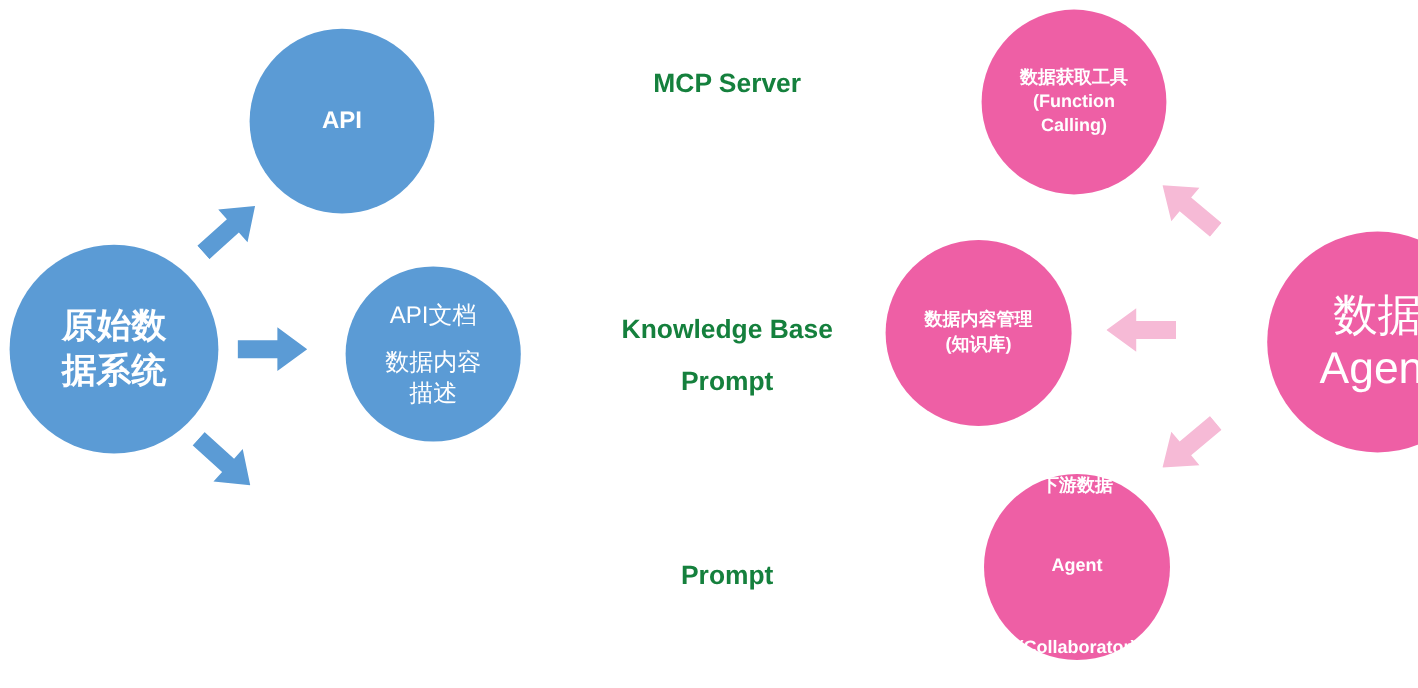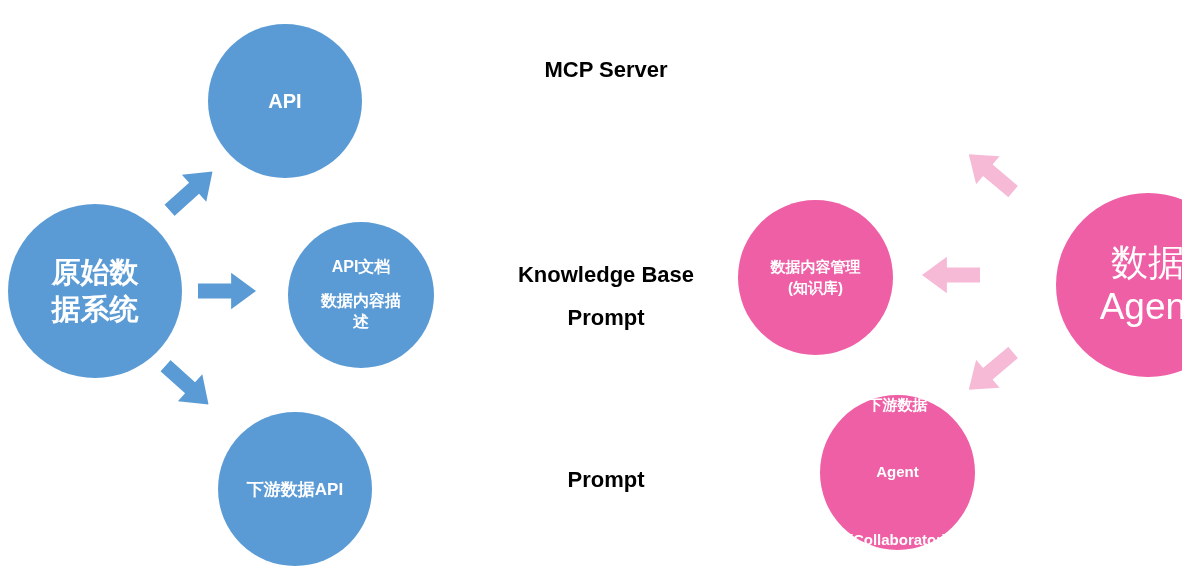--- a/index.html
+++ b/index.html
@@ -29,42 +29,42 @@
   .circle.blue { background: #5b9bd5; }
   .circle.pink { background: #ee5fa5; }
 
   .c-source { left: 8px;   top: 204px; width: 174px; height: 174px; }
   .c-source .txt { font-size: 29px; font-weight: bold; line-height: 1.28; width: 104px; }
 
   .c-api { left: 208px; top: 24px; width: 154px; height: 154px; }
   .c-api .txt { font-size: 20px; font-weight: bold; }
 
   .c-doc { left: 288px; top: 222px; width: 146px; height: 146px; }
-  .c-doc .txt { font-size: 16px; font-weight: bold; line-height: 1.3; }
+  .c-doc .txt { font-size: 20px; font-weight: normal; line-height: 1.3; }
   .c-doc .txt2 { margin-top: 13px; width: 88px; }
 
   .c-downstream { left: 218px; top: 412px; width: 154px; height: 154px; }
   .c-downstream .txt { font-size: 17px; font-weight: bold; }
 
   .c-tool { left: 818px; top: 8px; width: 154px; height: 154px; }
   .c-kb   { left: 738px; top: 200px; width: 155px; height: 155px; }
   .c-collab { left: 820px; top: 395px; width: 155px; height: 155px; justify-content: space-between; }
   .c-tool .txt, .c-kb .txt, .c-collab .txt {
     font-size: 15px; font-weight: bold; line-height: 1.35;
   }
 
   .c-agent { left: 1056px; top: 193px; width: 184px; height: 184px; }
   .c-agent .txt { font-size: 37px; font-weight: normal; line-height: 1.18; }
 
   .label {
     position: absolute;
     left: 495px;
     width: 222px;
     text-align: center;
-    color: #000000;
+    color: #15803d;
     font-weight: bold;
     font-size: 22px;
   }
   .label-mcp { top: 57px; }
   .label-kb  { top: 253px; line-height: 43px; }
   .label-ma  { top: 458px; line-height: 44px; }
 
   .arrow {
     position: absolute;
     width: 58px;
@@ -93,23 +93,20 @@
 
   <div class="circle blue c-api">
     <div class="txt">API</div>
   </div>
 
   <div class="circle blue c-doc">
     <div class="txt">API文档</div>
     <div class="txt txt2">数据内容描述</div>
   </div>
 
-  <div class="circle blue c-downstream">
-    <div class="txt">下游数据API</div>
-  </div>
 
   <div class="arrow blue a-src-api">
     <svg viewBox="0 0 70 50">
         <path d="M0,16 H40 V3 L70,25 L40,47 V34 H0 Z"></path>
       </svg>
   </div>
   <div class="arrow blue a-src-doc">
     <svg viewBox="0 0 70 50">
         <path d="M0,16 H40 V3 L70,25 L40,47 V34 H0 Z"></path>
       </svg>
@@ -124,20 +121,25 @@
 
   <div class="label label-kb">
     <div>Knowledge Base</div>
     <div>Prompt</div>
   </div>
 
   <div class="label label-ma">
     <div>Prompt</div>
   </div>
 
+  <div class="circle pink c-tool">
+    <div class="txt">数据获取工具</div>
+    <div class="txt">(Function</div>
+    <div class="txt">Calling)</div>
+  </div>
 
   <div class="circle pink c-kb">
     <div class="txt">数据内容管理</div>
     <div class="txt">(知识库)</div>
   </div>
 
   <div class="circle pink c-collab">
     <div class="txt">下游数据</div>
     <div class="txt">Agent</div>
     <div class="txt">(Collaborator)</div>

